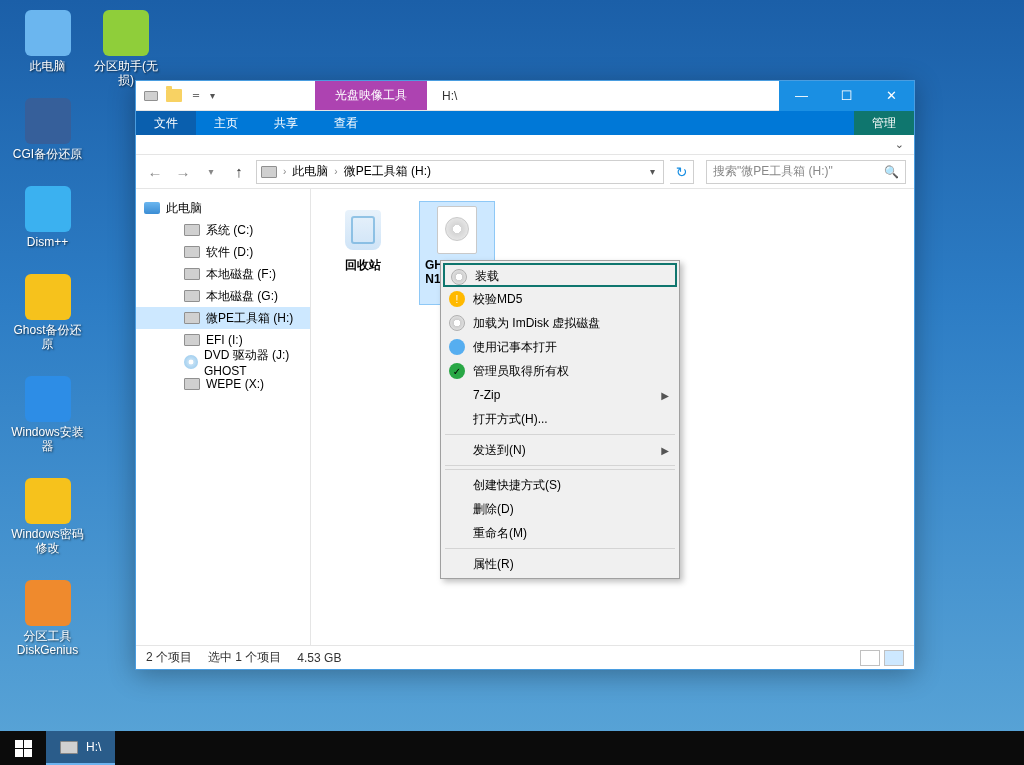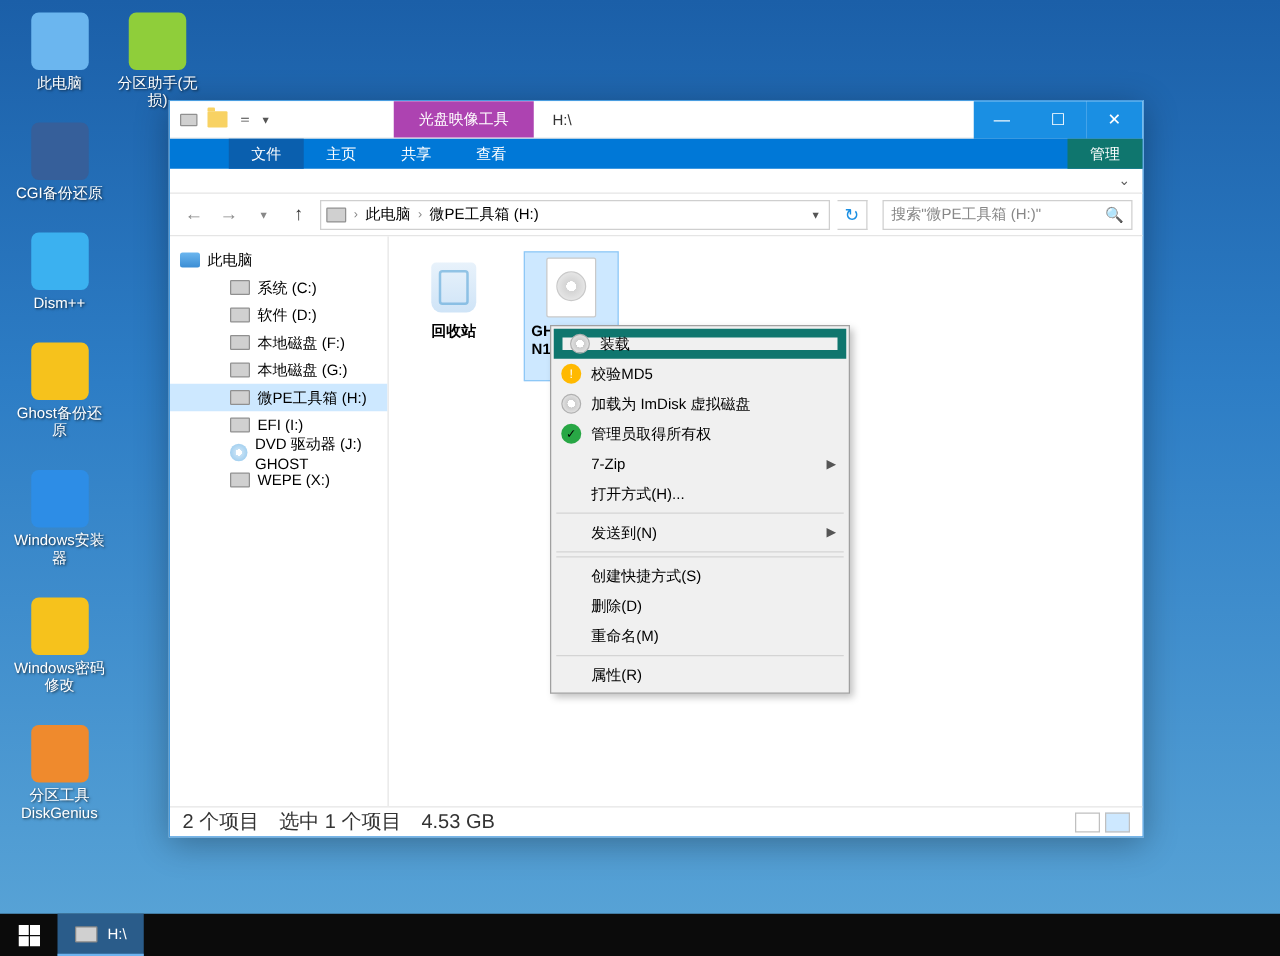--- a/index.html
+++ b/index.html
@@ -20,21 +20,21 @@
   .qat .folder{width:16px;height:13px;background:#f8d263;border-radius:1px;position:relative;}
   .qat .folder:before{content:"";position:absolute;top:-3px;left:0;width:6px;height:3px;background:#f8d263;border-radius:1px 1px 0 0;}
   .qat .chev{font-size:10px;color:#555;}
   .title-tool-tab{background:#ad43b1;color:#fff;font-size:12px;padding:6px 20px;margin-left:100px;}
   .title-path{color:#333;font-size:12px;margin-left:15px;}
   .winbtns{margin-left:auto;display:flex;}
   .winbtn{width:45px;height:30px;display:flex;align-items:center;justify-content:center;color:#fff;background:#1a8fe3;font-size:13px;}
 
   .ribbon-tabs{height:24px;background:#0078d7;display:flex;align-items:stretch;font-size:12px;}
   .rtab{padding:4px 18px;color:#fff;cursor:pointer;}
-  .rtab.file{background:#0a5fae;margin-left:47px;}
+  .rtab.file{background:#0a5fae;}
   .ribbon-expand{height:20px;border-bottom:1px solid #e5e5e5;display:flex;justify-content:flex-end;align-items:center;padding-right:10px;color:#555;font-size:11px;}
 
   .navbar{height:34px;display:flex;align-items:center;padding:0 8px;gap:6px;border-bottom:1px solid #e5e5e5;}
   .navbtn{width:22px;height:22px;display:flex;align-items:center;justify-content:center;color:#888;font-size:15px;cursor:pointer;}
   .navbtn.enabled{color:#333;}
   .addrbar{flex:1;height:24px;border:1px solid #cfcfcf;display:flex;align-items:center;padding:0 4px;font-size:12px;gap:2px;}
   .addrbar .drv{width:16px;height:12px;background:#d0d0d0;border:1px solid #909090;border-radius:1px;margin-right:4px;}
   .crumb{padding:2px 4px;cursor:pointer;}
   .asep{color:#888;font-size:10px;}
   .addr-drop{margin-left:auto;color:#555;font-size:10px;padding:0 4px;}
@@ -57,28 +57,28 @@
   .items{display:flex;gap:18px;align-items:flex-start;}
   .item{width:76px;display:flex;flex-direction:column;align-items:center;cursor:pointer;padding:4px;border:1px solid transparent;}
   .item.selected{background:#cde8ff;border:1px solid #8ec8f6;}
   .item .iicon{width:48px;height:48px;display:flex;align-items:center;justify-content:center;}
   .recycle{width:36px;height:40px;background:linear-gradient(#e8f2fb,#cfe4f7);border-radius:4px 4px 8px 8px;position:relative;}
   .recycle:before{content:"";position:absolute;top:6px;left:6px;right:6px;bottom:6px;border:2px solid #5aa5d7;border-radius:3px;opacity:.6;}
   .iso{width:40px;height:48px;background:#fff;border:1px solid #c9c9c9;border-radius:2px;position:relative;}
   .iso:before{content:"";position:absolute;top:10px;left:50%;transform:translateX(-50%);width:22px;height:22px;border-radius:50%;background:radial-gradient(circle,#fff 25%,#d4d4d4 26%,#f0f0f0 100%);border:1px solid #c9c9c9;}
   .item .ilbl{font-size:12px;text-align:center;margin-top:4px;line-height:14px;word-break:break-all;font-weight:bold;}
 
-  .statusbar{height:24px;border-top:1px solid #e5e5e5;display:flex;align-items:center;font-size:16px;color:#333;padding:0 10px;gap:16px;}
+  .statusbar{height:24px;border-top:1px solid #e5e5e5;display:flex;align-items:center;font-size:12px;color:#333;padding:0 10px;gap:16px;}
   .statusbar .views{margin-left:auto;display:flex;gap:4px;}
   .viewbtn{width:20px;height:16px;border:1px solid #c0c0c0;}
 
   
   .ctxmenu{position:absolute;left:440px;top:260px;width:240px;background:#f0f0f0;border:1px solid #a0a0a0;box-shadow:3px 3px 6px rgba(0,0,0,.25);padding:2px;font-size:12px;z-index:50;}
   .mitem{height:24px;display:flex;align-items:center;padding:0 24px 0 30px;position:relative;cursor:pointer;}
-  .mitem.highlight{border:7px solid #0f766e;}
+  .mitem.highlight{border:2px solid #0f766e;align-items:flex-end;}
   .mitem .micon{position:absolute;left:6px;width:16px;height:16px;border-radius:50%;display:flex;align-items:center;justify-content:center;font-size:10px;}
   .mitem .arrow{position:absolute;right:8px;font-size:10px;color:#555;}
   .msep{height:1px;background:#d4d4d4;margin:3px 2px;}
   .micon.disc{background:radial-gradient(circle,#fff 30%,#ccc 31%,#eee 100%);border:1px solid #b0b0b0;}
   .micon.warn{background:#ffb900;color:#fff;}
   .micon.note{background:#56aef0;}
   .micon.shield{background:#28a745;}
 
   
   .taskbar{position:absolute;left:0;bottom:0;right:0;height:34px;background:#0b0b0b;display:flex;align-items:center;}
@@ -252,20 +252,24 @@
     </div>
     <div class="mitem">
       <span class="micon warn">!</span>
       <span>校验MD5</span>
     </div>
     <div class="mitem">
       <span class="micon disc"></span>
       <span>加载为 ImDisk 虚拟磁盘</span>
     </div>
     <div class="mitem">
+      <span class="micon note"></span>
+      <span>使用记事本打开</span>
+    </div>
+    <div class="mitem">
       <span class="micon shield">✓</span>
       <span>管理员取得所有权</span>
     </div>
     <div class="mitem">
       <span>7-Zip</span>
       <span class="arrow">▶</span>
     </div>
     <div class="mitem">
       <span>打开方式(H)...</span>
     </div>

